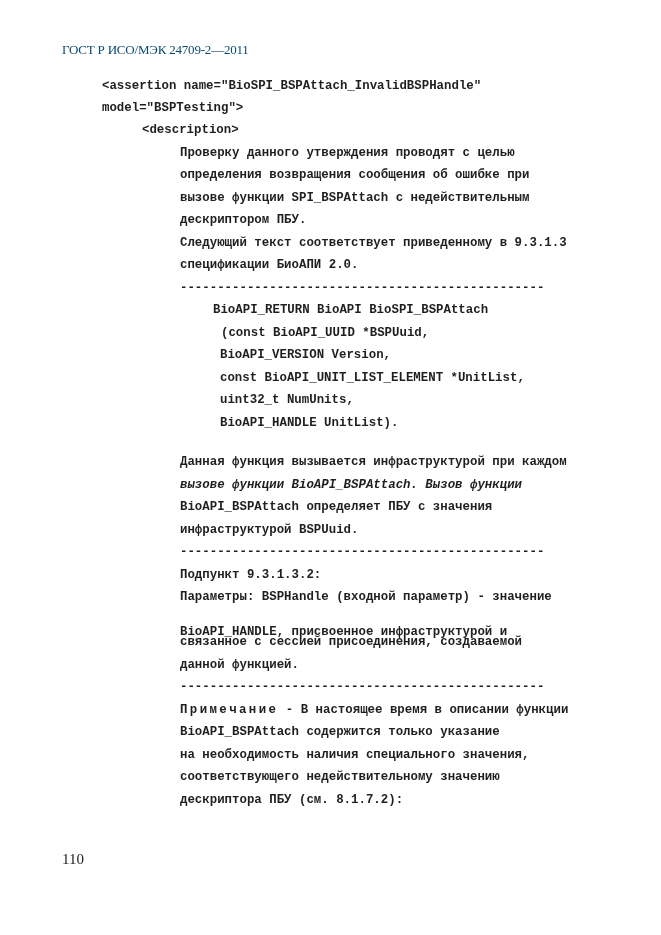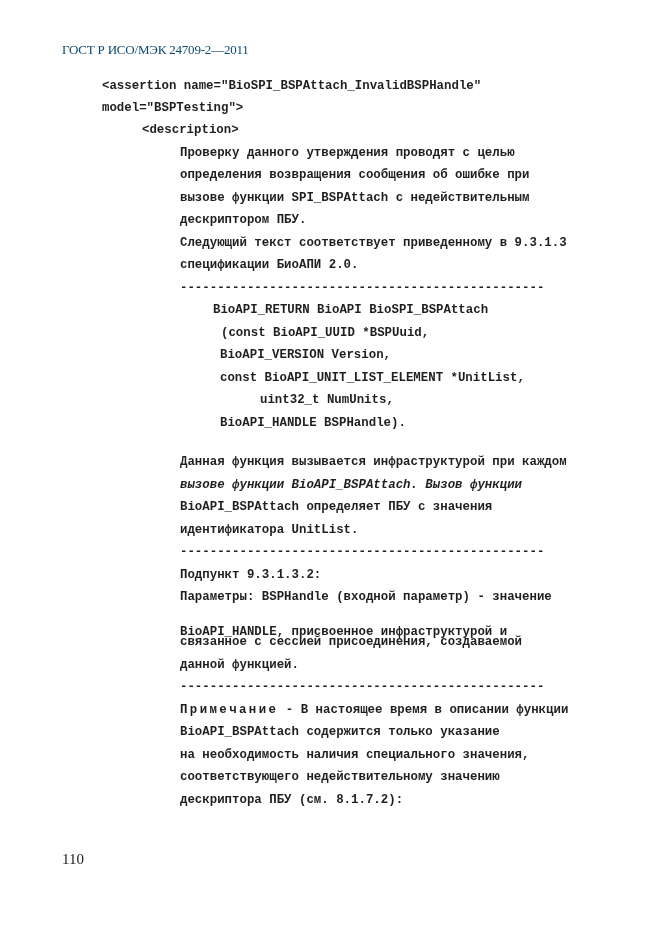--- a/index.html
+++ b/index.html
@@ -60,27 +60,27 @@
   <div class="line" style="left:180px; top:212px;">дескриптором ПБУ.</div>
   <div class="line" style="left:180px; top:235px;">Следующий текст соответствует приведенному в 9.3.1.3</div>
   <div class="line" style="left:180px; top:257px;">спецификации БиоАПИ 2.0.</div>
 
   <div class="line" style="left:180px; top:280px;">-------------------------------------------------</div>
 
   <div class="line" style="left:193px; top:302px;margin-left:20px;">BioAPI_RETURN BioAPI BioSPI_BSPAttach</div>
   <div class="line" style="left:221px; top:325px;">(const BioAPI_UUID *BSPUuid,</div>
   <div class="line" style="left:220px; top:347px;">BioAPI_VERSION Version,</div>
   <div class="line" style="left:220px; top:370px;">const BioAPI_UNIT_LIST_ELEMENT *UnitList,</div>
-  <div class="line" style="left:220px; top:392px;margin-left:40px;">uint32_t NumUnits,</div>
-  <div class="line" style="left:220px; top:415px;">BioAPI_HANDLE BSPHandle).</div>
+  <div class="line" style="left:220px; top:392px;">uint32_t NumUnits,</div>
+  <div class="line" style="left:220px; top:415px;">BioAPI_HANDLE UnitList).</div>
 
   <div class="line" style="left:180px; top:454px;">Данная функция вызывается инфраструктурой при каждом</div>
   <div class="line" style="left:180px; top:477px;font-style:italic;">вызове функции BioAPI_BSPAttach. Вызов функции</div>
   <div class="line" style="left:180px; top:499px;">BioAPI_BSPAttach определяет ПБУ с значения</div>
-  <div class="line" style="left:180px; top:522px;">идентификатора UnitList.</div>
+  <div class="line" style="left:180px; top:522px;">инфраструктурой BSPUuid.</div>
 
   <div class="line" style="left:180px; top:544px;">-------------------------------------------------</div>
 
   <div class="line" style="left:180px; top:567px;">Подпункт 9.3.1.3.2:</div>
   <div class="line" style="left:180px; top:589px;">Параметры: BSPHandle (входной параметр) - значение</div>
   <div class="line" style="left:180px; top:612px;margin-top:12px;">BioAPI_HANDLE, присвоенное инфраструктурой и</div>
   <div class="line" style="left:180px; top:634px;">связанное с сессией присоединения, создаваемой</div>
   <div class="line" style="left:180px; top:657px;">данной функцией.</div>
 
   <div class="line" style="left:180px; top:679px;">-------------------------------------------------</div>

